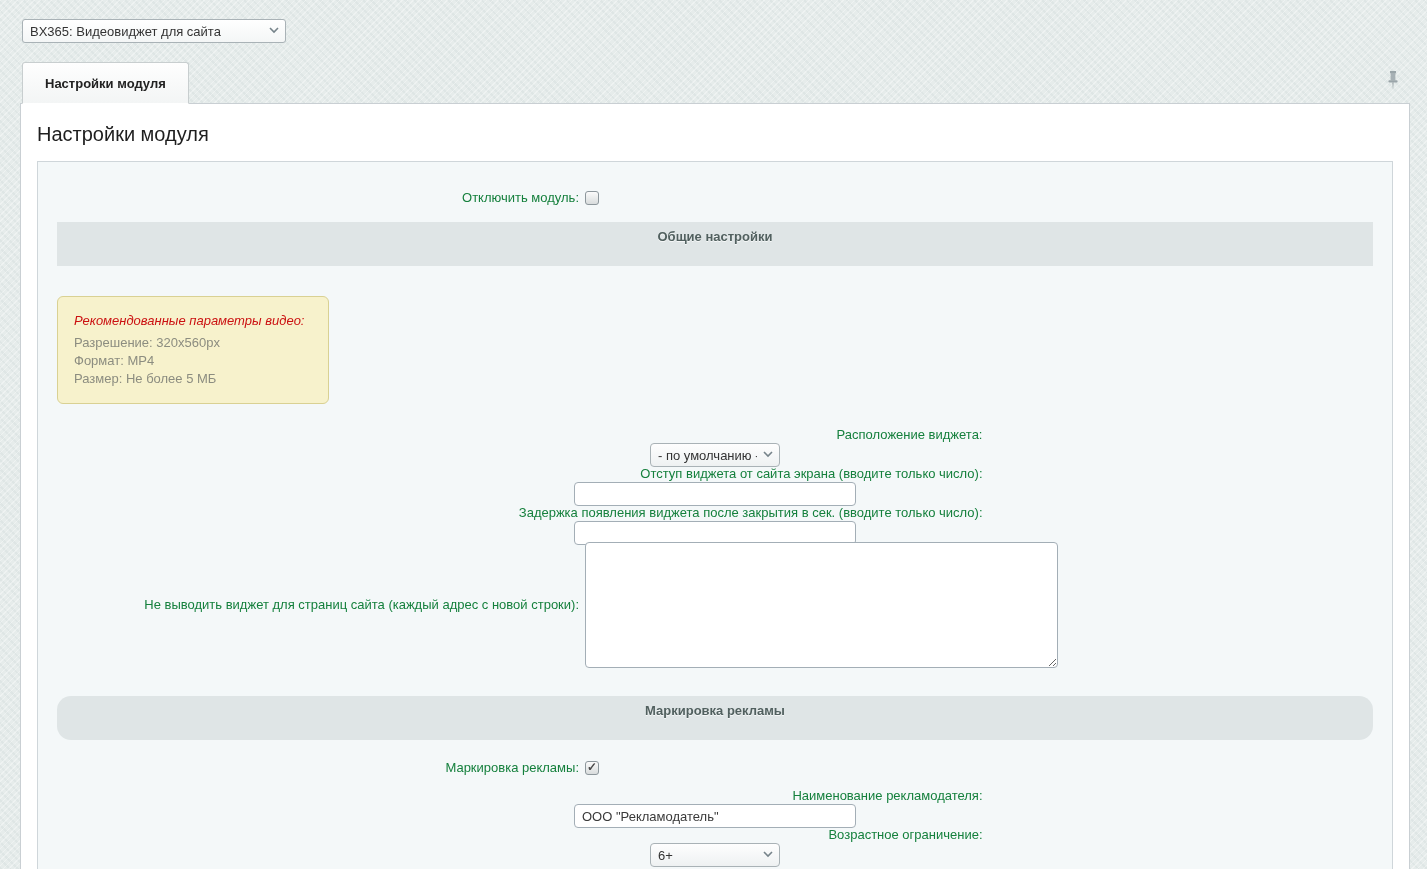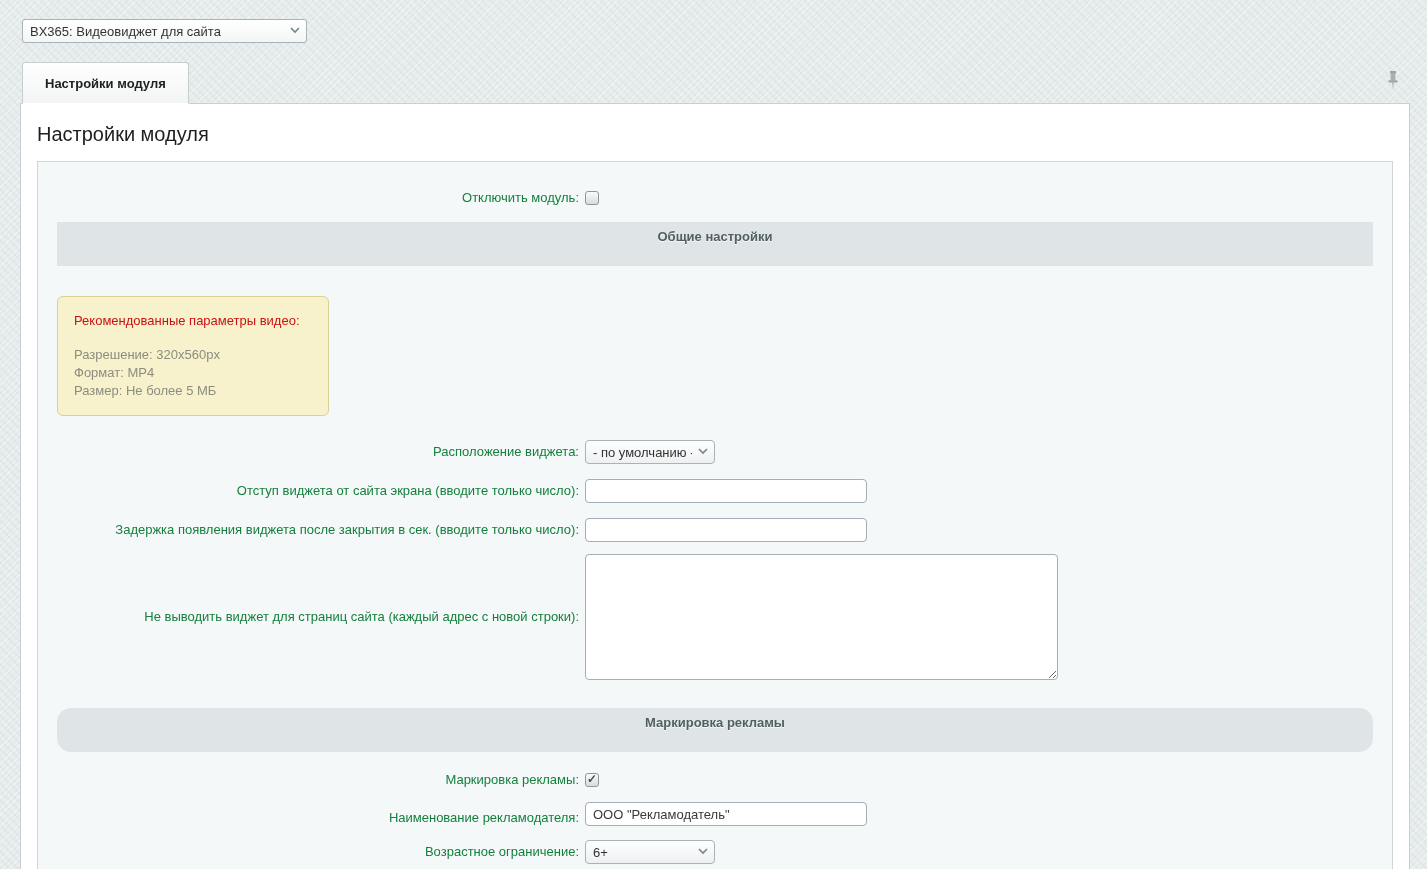--- a/index.html
+++ b/index.html
@@ -16,21 +16,21 @@
   
   .selwrap { position:relative; display:inline-flex; }
   .selwrap select {
     appearance:none; -webkit-appearance:none;
     height:24px; font-size:13px; color:#333;
     border:1px solid #a9b2b6; border-radius:3px;
     padding:2px 22px 2px 7px; background:linear-gradient(#ffffff,#f4f6f6);
     outline:none; width:100%;
   }
   .selwrap .chev { position:absolute; right:7px; top:8px; pointer-events:none; }
-  #module-picker { position:absolute; left:22px; top:19px; width:285px; }
+  #module-picker { position:absolute; left:22px; top:19px; width:264px; }
 
   
   .tab {
     position:absolute; left:22px; top:62px; height:42px; z-index:3;
     display:flex; align-items:center; padding:0 22px;
     background:linear-gradient(#fefefe,#f3f5f5);
     border:1px solid #c8cecf; border-bottom:1px solid #fff;
     border-radius:3px 3px 0 0;
     font-size:13px; font-weight:bold; color:#222; cursor:pointer;
   }
@@ -58,21 +58,21 @@
   .band { margin:12px 19px 0 19px; height:44px; line-height:30px; text-align:center;
     background:#dfe5e6; font-size:13px; font-weight:bold; color:#51605f;
     text-shadow:0 1px 0 rgba(255,255,255,.7); }
   .band.second { margin-top:28px;border-radius:14px; }
 
   .note {
     margin:30px 0 0 19px; width:272px;
     background:#f7f2cc; border:1px solid #d9d193; border-radius:6px;
     padding:15px 16px; font-size:13px; line-height:18px;
   }
-  .note .note-title { color:#cb1111; margin-bottom:16px; }
+  .note .note-title { color:#cb1111; margin-bottom:4px;font-style:italic; }
   .note .note-line { color:#8c8d80; }
 
   input[type=text] {
     width:282px; height:24px; border:1px solid #a3aeb6; border-radius:4px;
     background:#fff; padding:2px 7px; font-size:13px; color:#3a3a3a;
     font-family:"Liberation Sans", sans-serif; outline:none;
   }
   textarea {
     width:473px; height:126px; border:1px solid #a3aeb6; border-radius:4px;
     background:#fff; padding:4px 7px; font-size:13px; color:#3a3a3a;
@@ -84,22 +84,22 @@
     appearance:none; -webkit-appearance:none;
     width:14px; height:14px; border:1px solid #8d979c; border-radius:3px;
     background:linear-gradient(#fbfbfb,#d8dcdd); position:relative; cursor:pointer;
   }
   input[type=checkbox]:checked::after {
     content:"\2713"; position:absolute; left:1px; top:-2px;
     font-size:12px; font-weight:bold; color:#4a4a4a;
   }
 
   .mt24{margin-top:24px;} .mt23{margin-top:23px;} .mt13{margin-top:13px;} .mt11{margin-top:11px;} .mt16{margin-top:16px;}
-  .mt8{margin-top:8px;align-items:flex-end;}
-  .h24{height:24px;} .h26{height:26px;}
+  .mt8{margin-top:8px;}
+  .h24{height:24px;} .h26{height:26px;flex-direction:column;}
 </style>
 </head>
 <body>
 
 <span class="selwrap" id="module-picker">
   <select>
     <option>BX365: Видеовиджет для сайта</option>
   </select>
   <svg class="chev" width="10" height="7" viewBox="0 0 10 7">
       <polyline points="1,1 5,5 9,1" fill="none" stroke="#76838a" stroke-width="1.6"></polyline>

